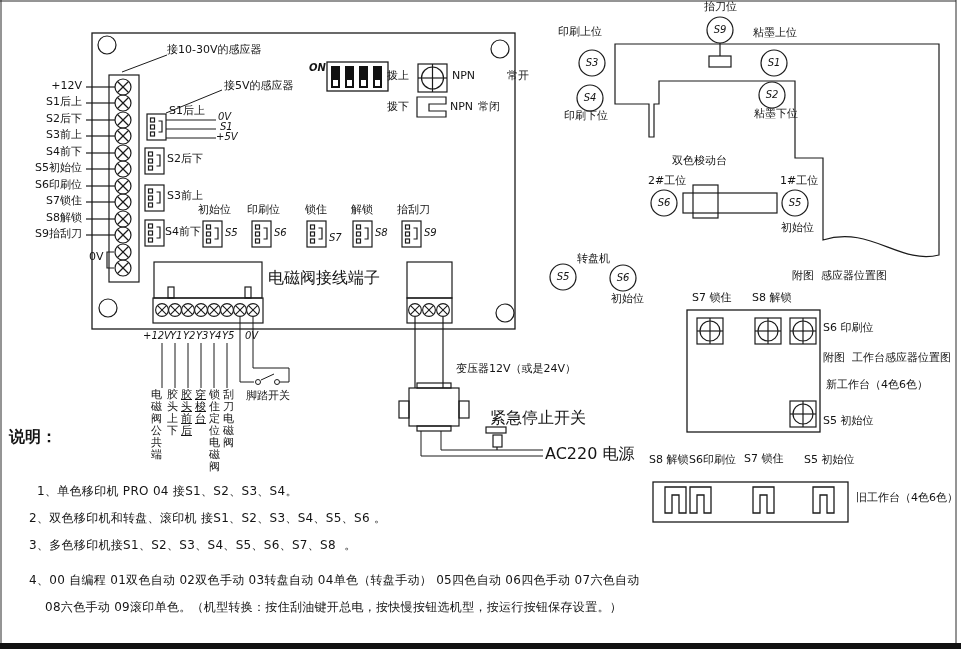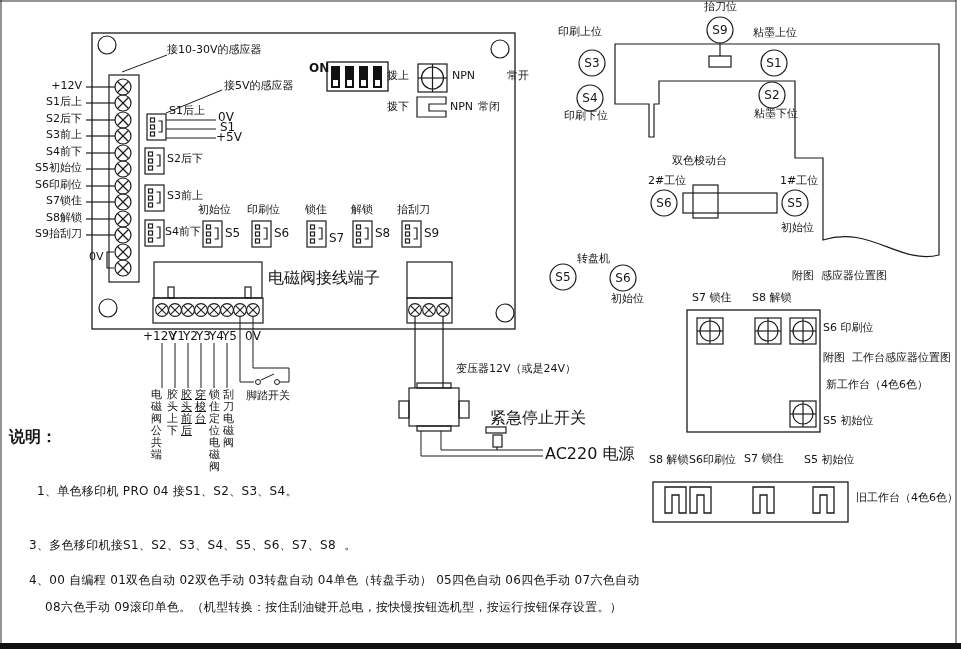--- a/index.html
+++ b/index.html
@@ -1,20 +1,20 @@
 <!DOCTYPE html>
 <html><head>
 <meta charset="utf-8">
 <style>
   html,body{margin:0;padding:0;background:#fff;}
   #stage{position:relative;width:961px;height:649px;background:#fff;overflow:hidden;
          font-family:"DejaVu Sans",sans-serif;color:#141414;}
   svg{position:absolute;left:0;top:0;}
   .lb{position:absolute;font:11px "DejaVu Sans",sans-serif;color:#141414;white-space:pre;line-height:1.15;}
-  .f10{font-size:12px;}
+  .f10{font-size:10px;font-style:italic;}
   .f12{font-size:16px;}
   .f15{font-size:12px;letter-spacing:.3px;}
   .f16{font-size:16px;}
   .b{font-weight:bold;}
   .rt{text-align:right;width:80px;}
   .ctr{text-align:center;width:20px;}
   .vert{width:13px;word-break:break-all;white-space:normal;line-height:12px;}
 </style>
 </head>
 <body>
@@ -331,17 +331,18 @@
 <div class="lb" style="left:823px;top:415px;">S5 初始位</div>
 
 <div class="lb" style="left:649px;top:454px;">S8 解锁</div>
 <div class="lb" style="left:689px;top:454px;">S6印刷位</div>
 <div class="lb" style="left:744px;top:453px;">S7 锁住</div>
 <div class="lb" style="left:804px;top:454px;">S5 初始位</div>
 <div class="lb" style="left:856px;top:492px;">旧工作台（4色6色）</div>
 
 <div class="lb f16 b" style="left:9px;top:428px;">说明：</div>
 <div class="lb f15" style="left:37px;top:485px;">1、单色移印机 PRO 04 接S1、S2、S3、S4。</div>
+<div class="lb f15" style="left:29px;top:512px;">2、双色移印机和转盘、滚印机 接S1、S2、S3、S4、S5、S6 。</div>
 <div class="lb f15" style="left:29px;top:539px;">3、多色移印机接S1、S2、S3、S4、S5、S6、S7、S8  。</div>
 <div class="lb f15" style="left:29px;top:574px;">4、00 自编程 01双色自动 02双色手动 03转盘自动 04单色（转盘手动） 05四色自动 06四色手动 07六色自动</div>
 <div class="lb f15" style="left:45px;top:601px;">08六色手动 09滚印单色。（机型转换：按住刮油键开总电，按快慢按钮选机型，按运行按钮保存设置。）</div>
 
 </div>
 
 </body></html>

